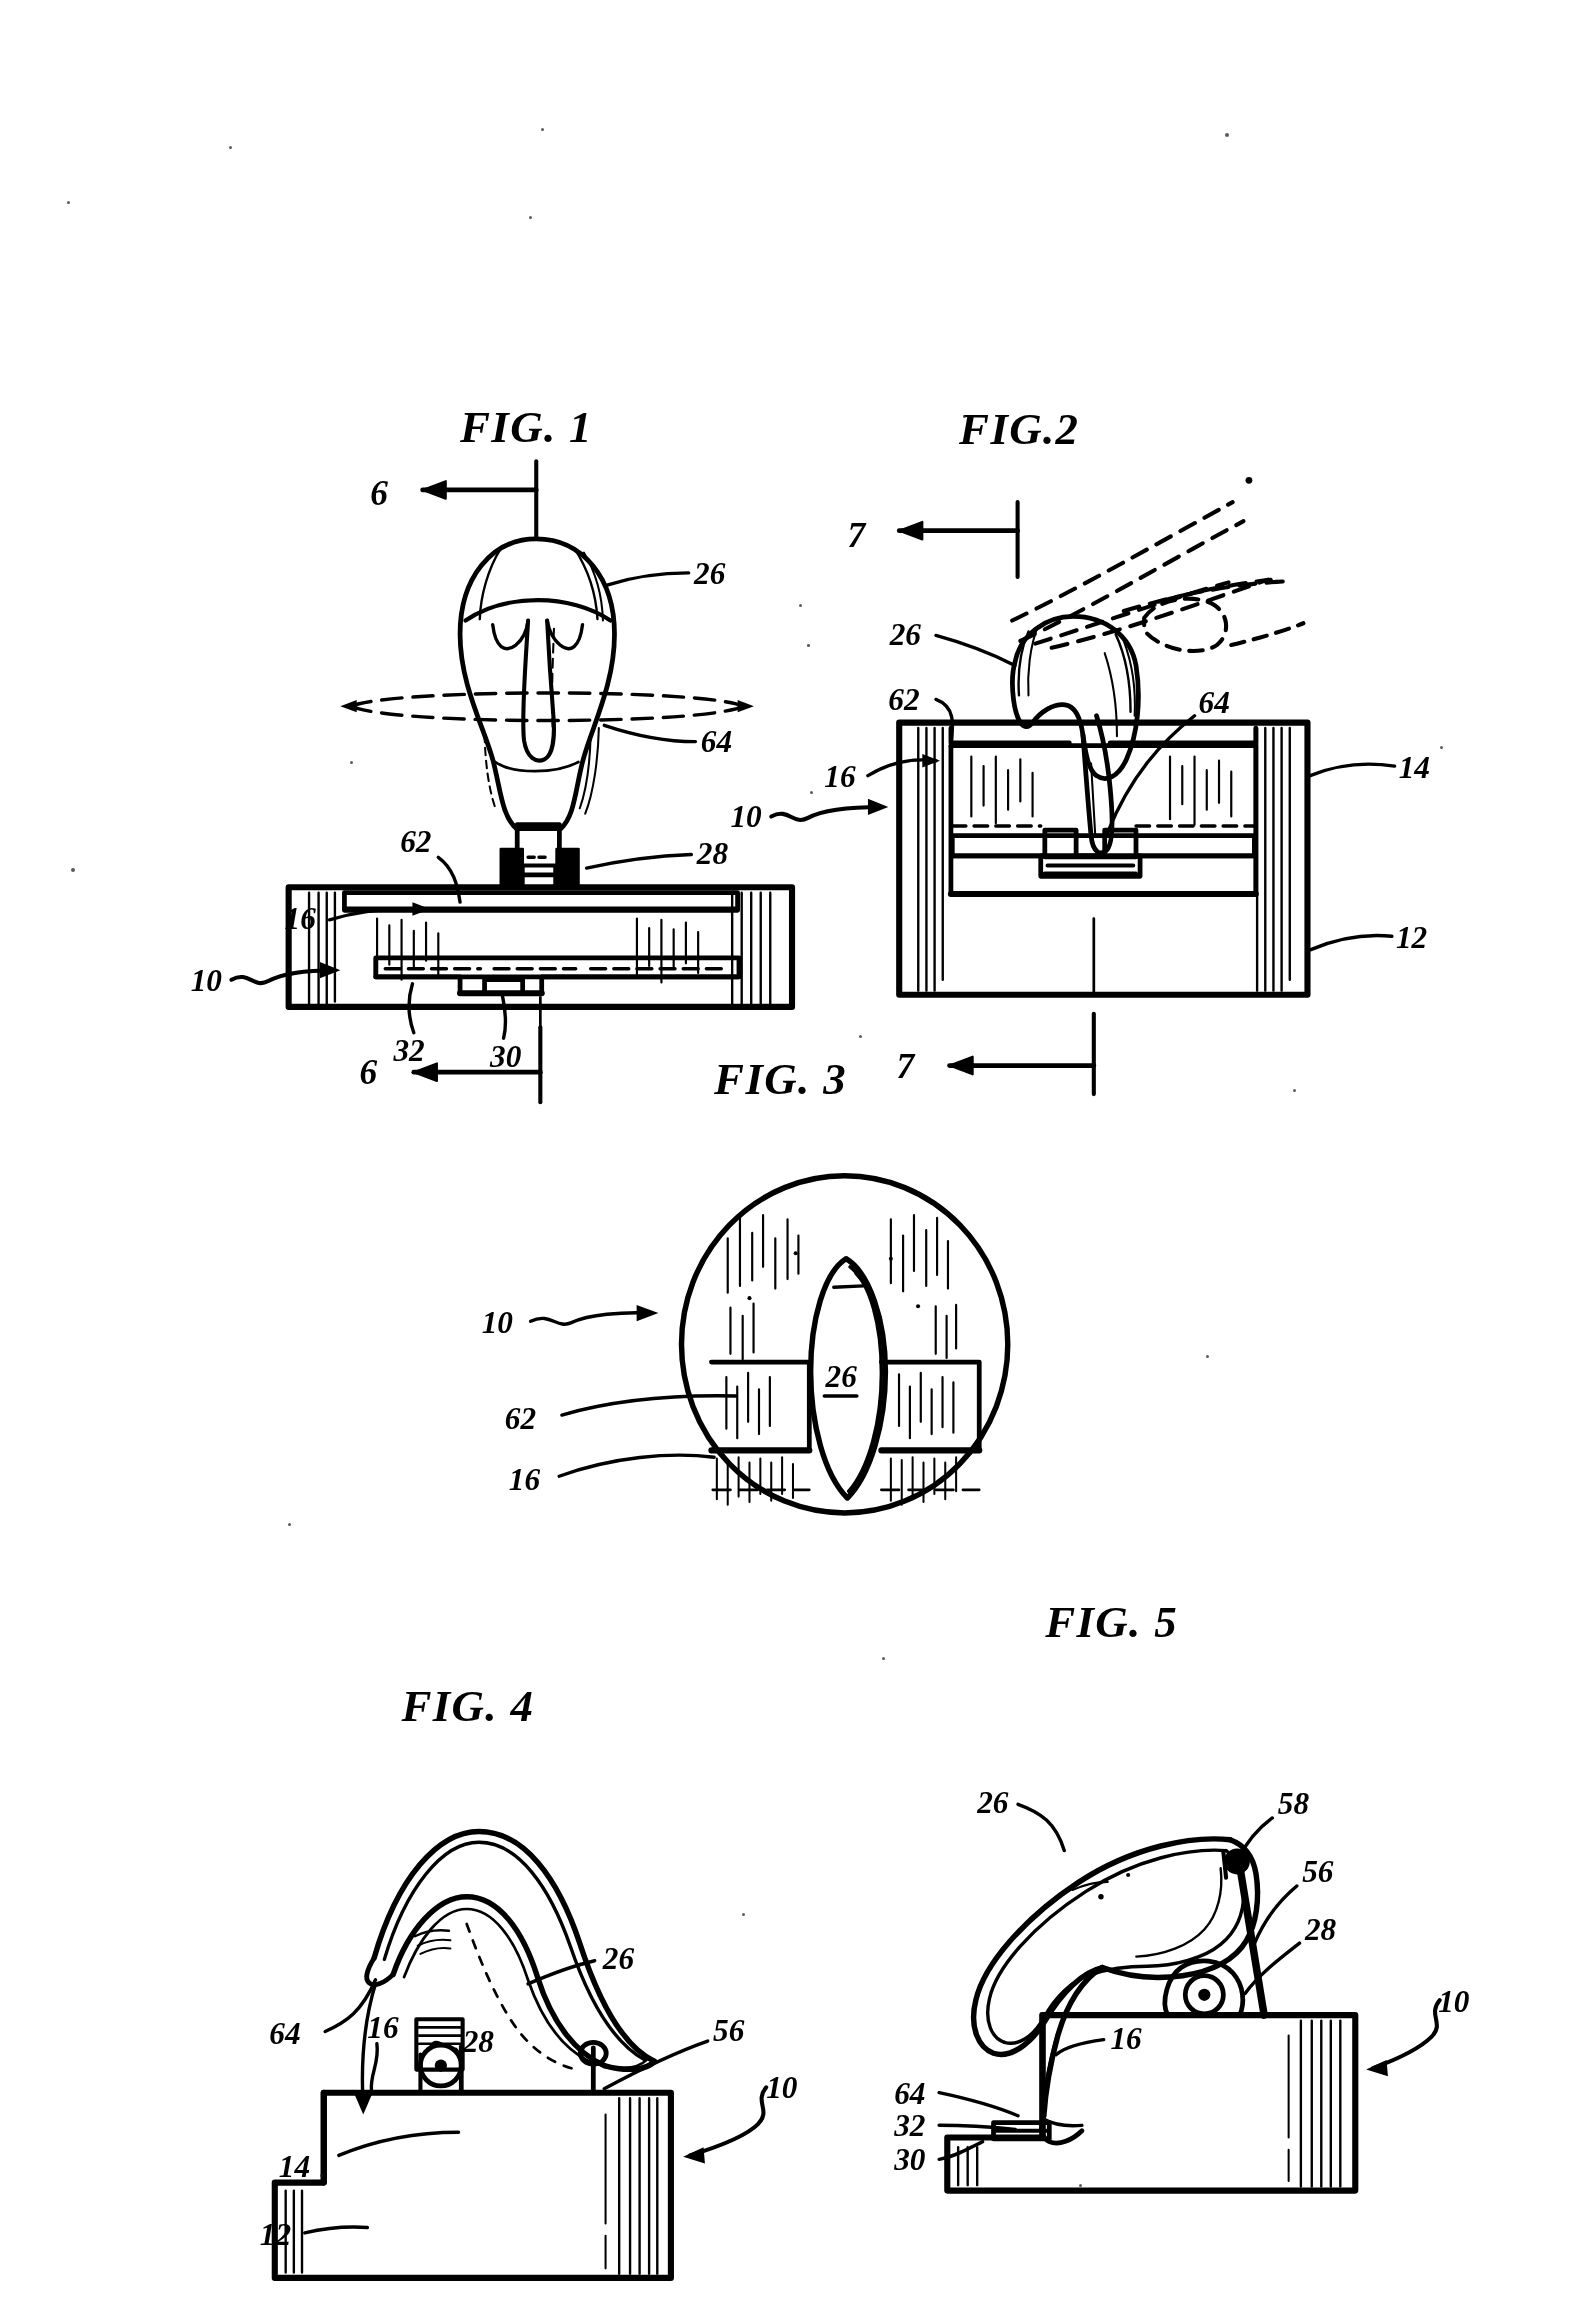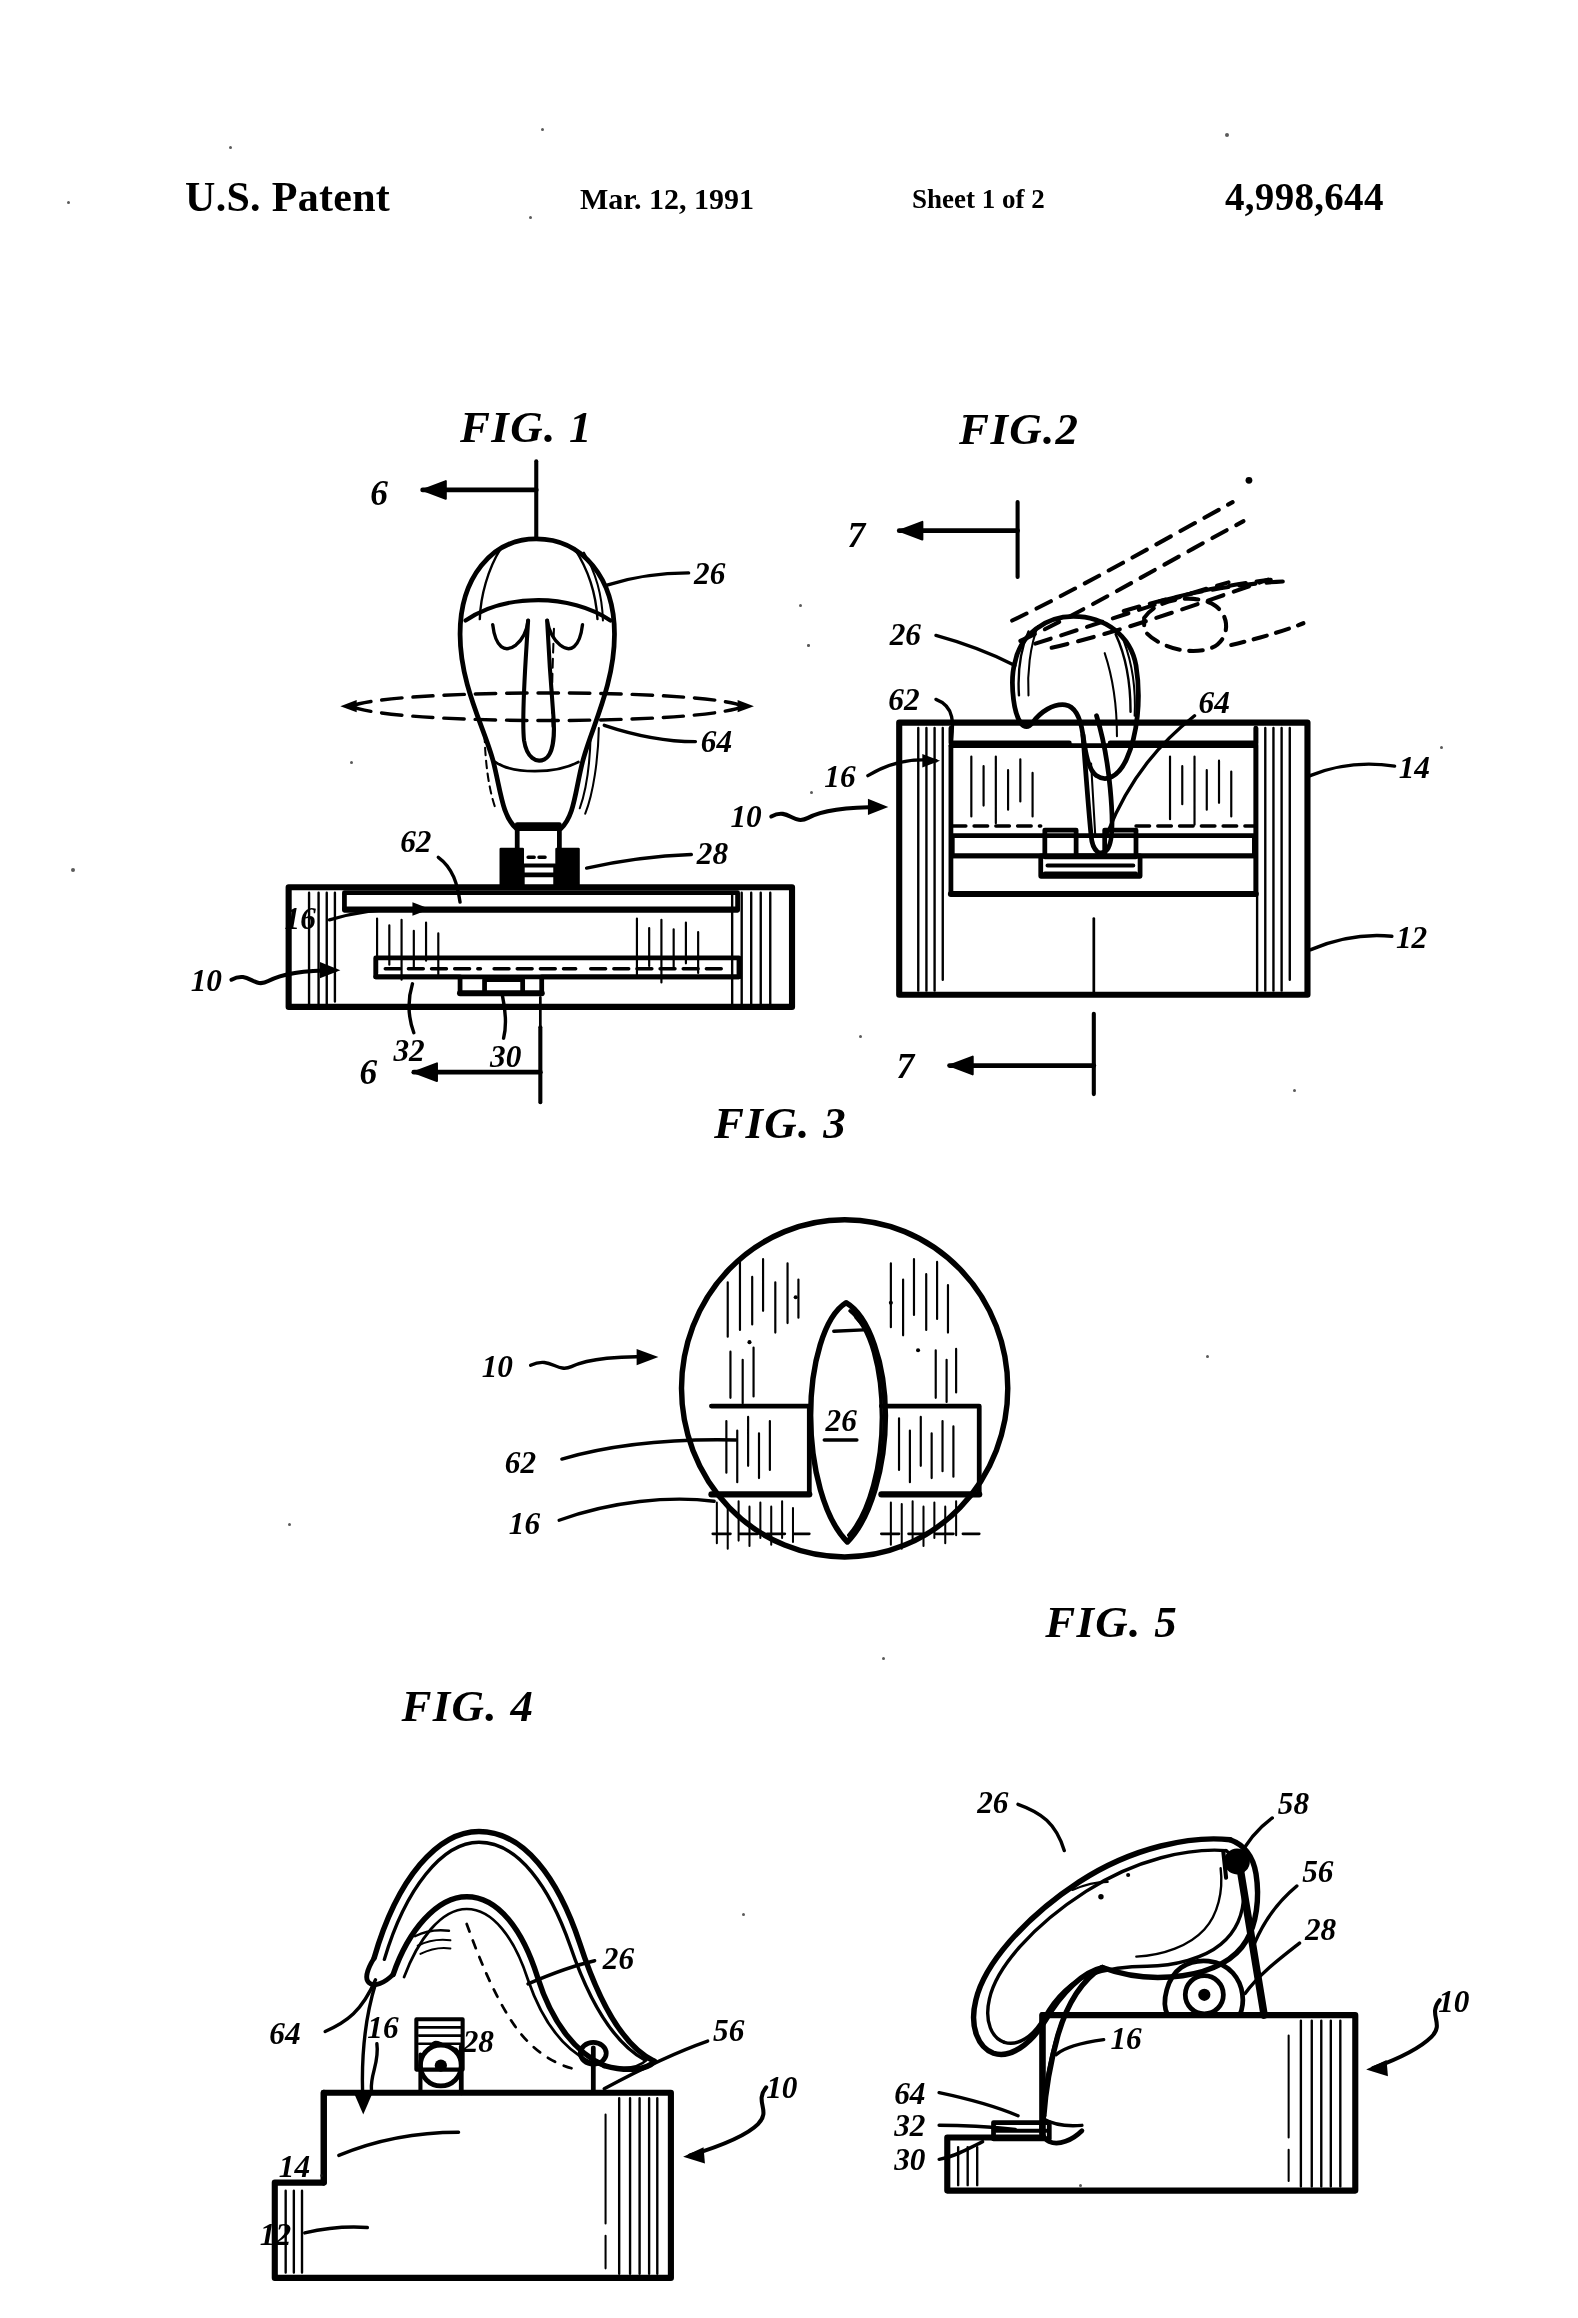--- a/index.html
+++ b/index.html
@@ -53,26 +53,20 @@
     background: #1b1b1b;
     border-radius: 50%;
     opacity: .72;
   }
 </style>
 </head>
 <body>
 
 <div id="page">
 
-  <div class="hdr">
-    <div class="hdr-item hdr-office">U.S. Patent</div>
-    <div class="hdr-item hdr-date">Mar. 12, 1991</div>
-    <div class="hdr-item hdr-sheet">Sheet 1 of 2</div>
-    <div class="hdr-item hdr-patno">4,998,644</div>
-  </div>
 
   <div class="fig" style="left:256px; top:381px; width:585px; height:626px;">
     <svg width="585" height="626" viewBox="0 0 860 920" xmlns="http://www.w3.org/2000/svg" fill="none" stroke="#000" stroke-linecap="round" stroke-linejoin="round">
 
       <text x="300" y="90" font-family="Liberation Serif, serif" font-style="italic" font-weight="700" font-size="66" fill="#000" stroke="none" letter-spacing="2">FIG. 1</text>
 
       <g>
         <path d="M245,160 L412,160" stroke-width="7"></path>
         <path d="M245,160 l34,-13 l0,26 Z" fill="#000" stroke="#000" stroke-width="3"></path>
         <path d="M412,118 L412,230" stroke-width="6"></path>
@@ -281,21 +275,21 @@
         <text x="106" y="484">62</text>
         <text x="562" y="488">64</text>
         <text x="12" y="596">16</text>
         <text x="856" y="584">14</text>
         <text x="-126" y="656">10</text>
         <text x="852" y="834">12</text>
       </g>
     </svg>
   </div>
 
-  <div class="fig" style="left:442px; top:1058px; width:721px; height:537px;">
+  <div class="fig" style="left:442px; top:1014px; width:721px; height:537px;">
     <svg width="721" height="537" viewBox="0 0 1060 790" xmlns="http://www.w3.org/2000/svg" fill="none" stroke="#000" stroke-linecap="round" stroke-linejoin="round">
 
       <text x="400" y="118" font-family="Liberation Serif, serif" font-style="italic" font-weight="700" font-size="66" fill="#000" stroke="none" letter-spacing="2">FIG. 3</text>
 
       <g>
         <ellipse cx="592" cy="486" rx="240" ry="248" stroke-width="8"></ellipse>
 
         <g stroke-width="3.2">
           <path d="M420,330 L420,410 M438,300 L438,400 M456,322 L456,392 M472,296 L472,372
                    M490,330 L490,404 M508,302 L508,390 M524,326 L524,382"></path>

